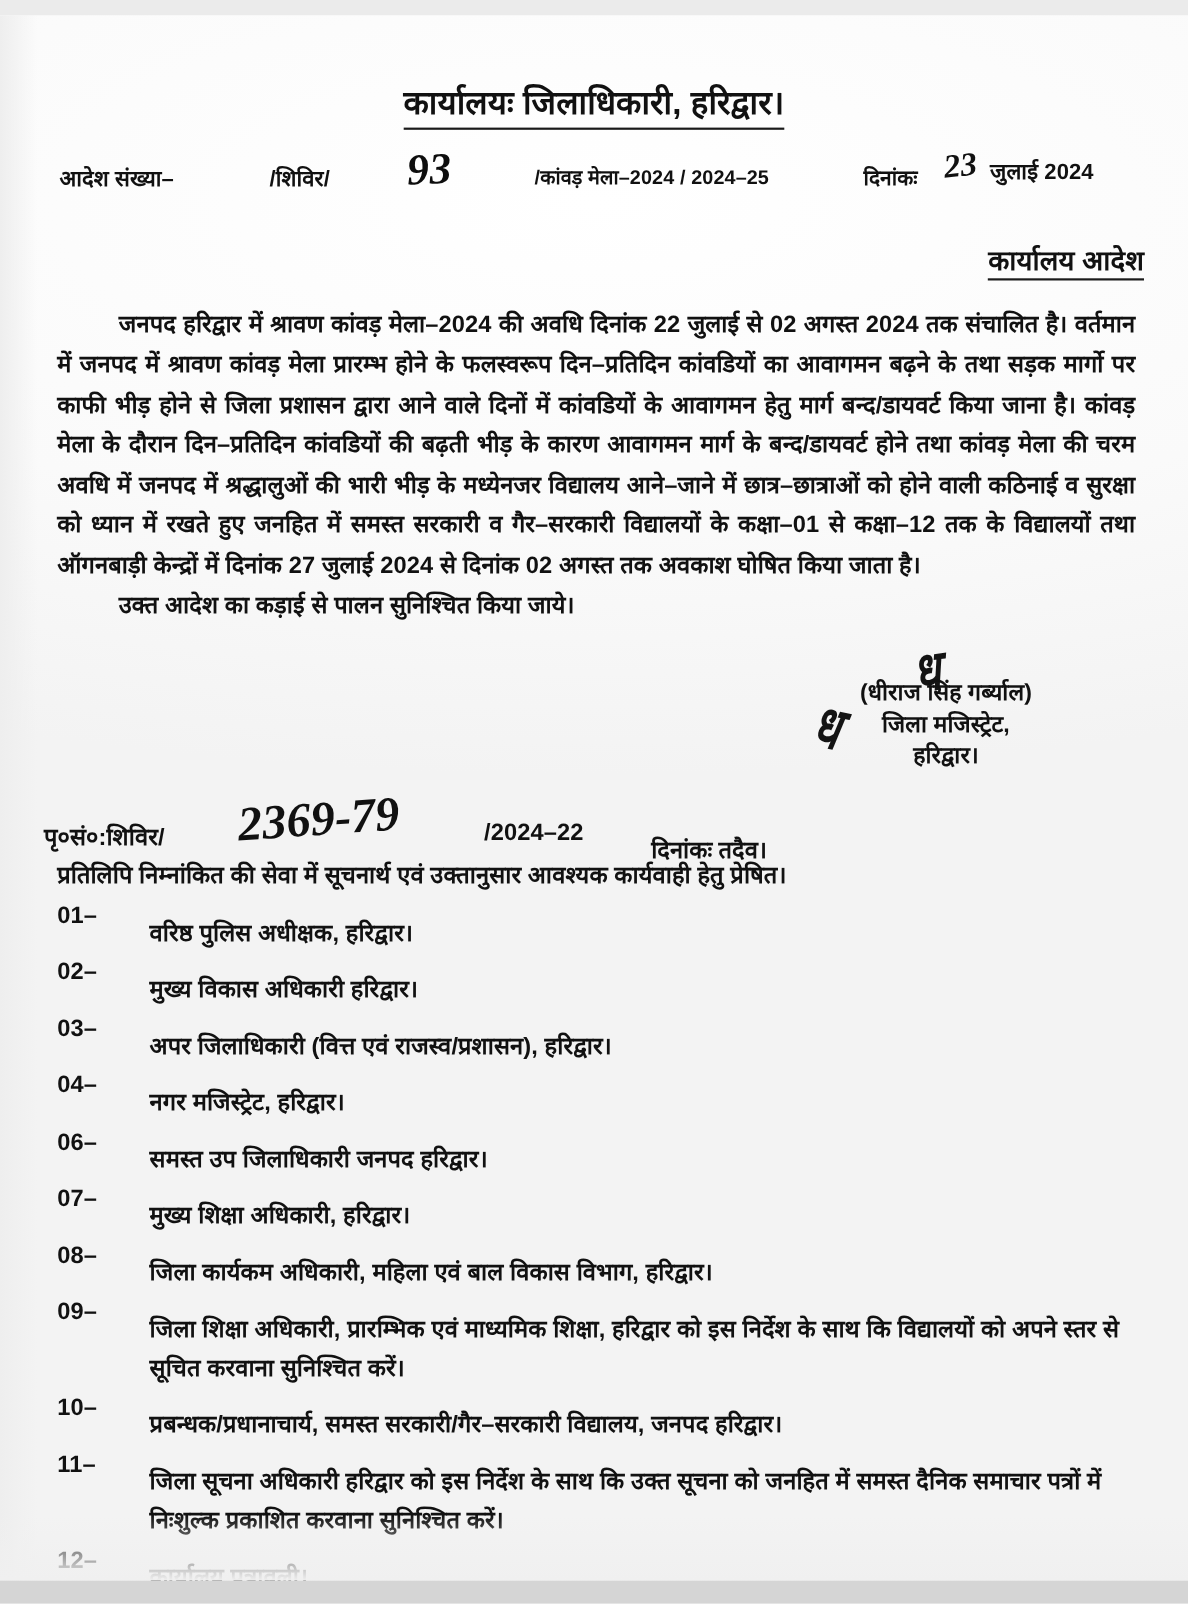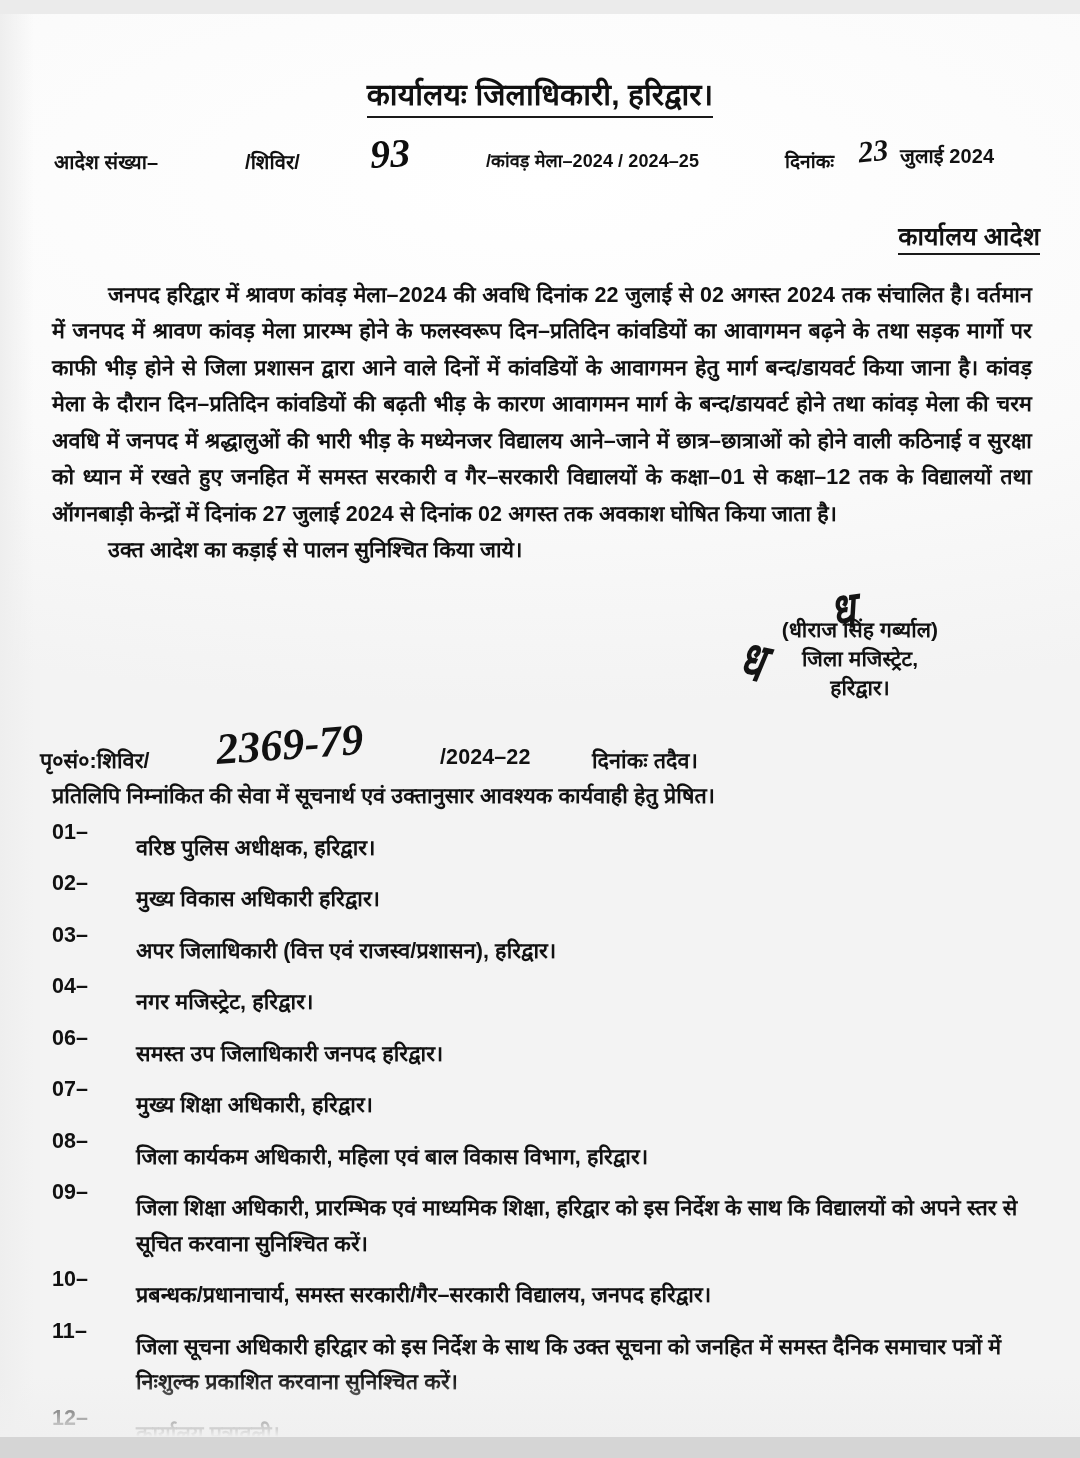--- a/index.html
+++ b/index.html
@@ -191,21 +191,21 @@
   .rl-label  { left: 0; top: 16px; }
   .rl-number {
     left: 176px; top: -10px;
     font-family: "Liberation Serif", "DejaVu Serif", serif;
     font-size: 44px;
     font-weight: 700;
     font-style: italic;
     transform: rotate(-4deg);
   }
   .rl-year   { left: 400px; top: 16px; }
-  .rl-date   { left: 552px; top: 16px; }
+  .rl-date   { left: 552px; top: 28px; font-family: Liberation Serif, serif; }
 
   
   .copy-intro {
     margin-top: 2px;
     padding-left: 12px;
     font-size: 21.5px;
     font-weight: 600;
     line-height: 34px;
   }
   ul.copy-list {

